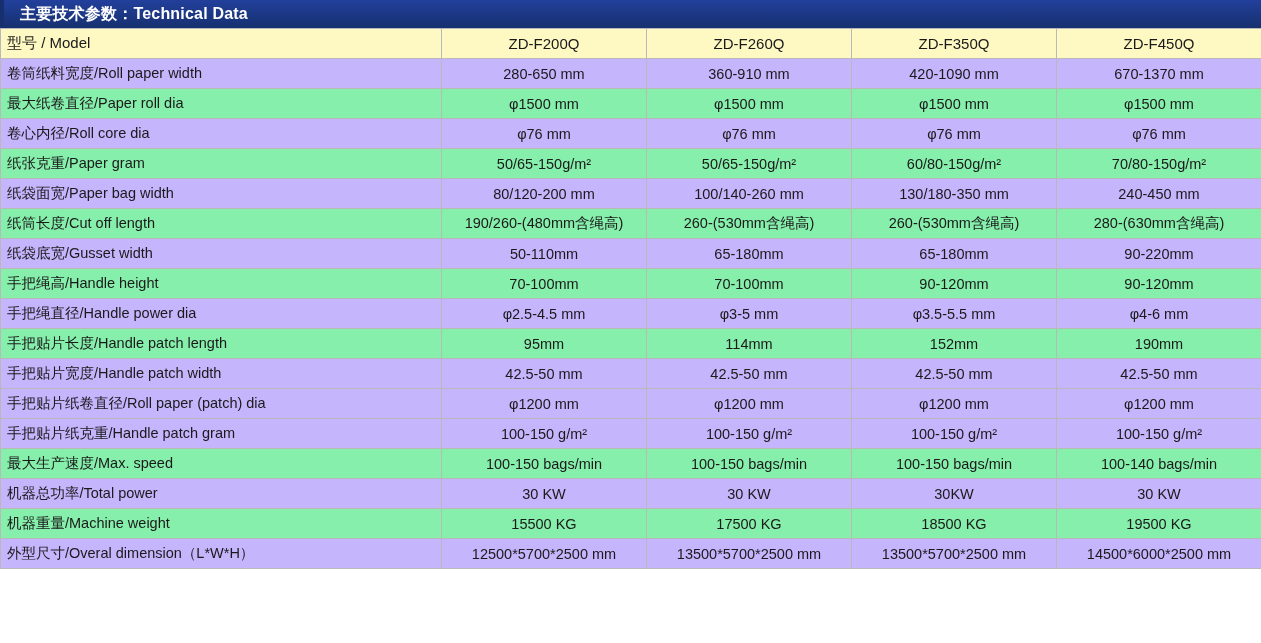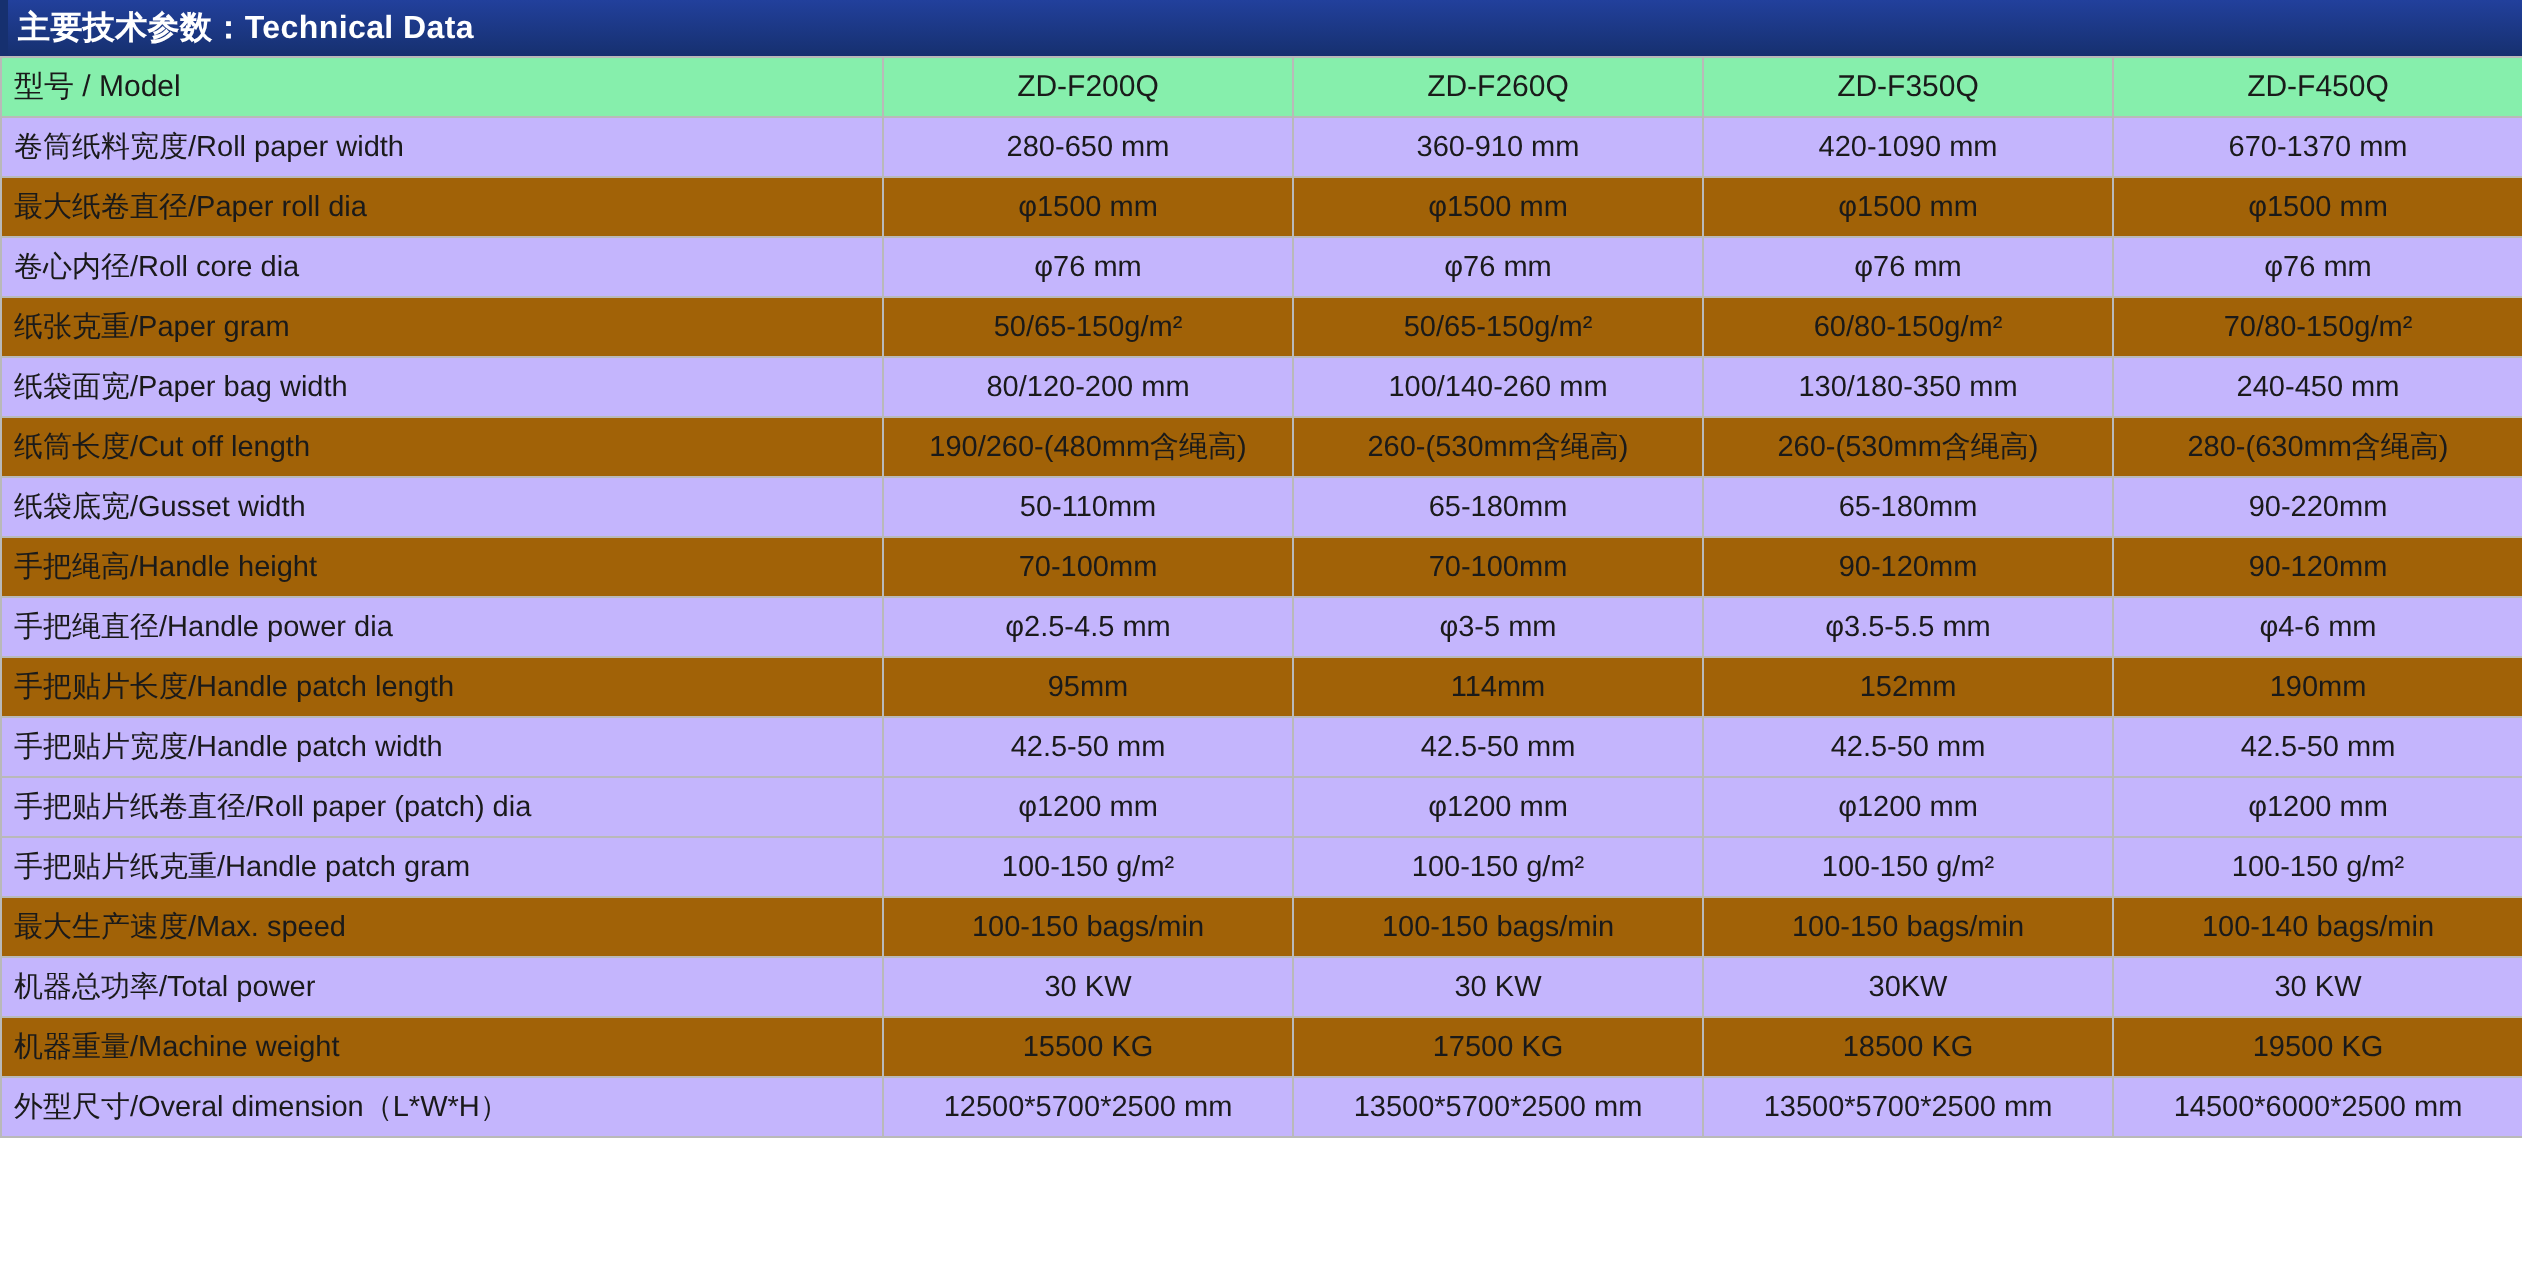--- a/index.html
+++ b/index.html
@@ -20,21 +20,21 @@
     position: relative;
     box-sizing: border-box;
   }
   .title-bar {
     height: 28px;
     background: #1f3a8f;
     background: linear-gradient(180deg, #22409c 0%, #16306f 100%);
     color: #ffffff;
     display: flex;
     align-items: center;
-    padding-left: 5px;
+    padding-left: 16px;
     font-size: 16px;
     font-weight: bold;
     letter-spacing: 0.2px;
     border-left: 4px solid #16306f;
   }
   table.spec {
     border-collapse: collapse;
     width: 1261px;
     table-layout: fixed;
   }
@@ -50,27 +50,27 @@
   td.label {
     text-align: left;
     padding-left: 22px;
     width: 441px;
   }
   td.val {
     text-align: center;
     width: 205px;
   }
   tr.odd td {
-    background: #a16207;
+    background: #86efac;
   }
   tr.even td {
     background: #c4b5fd;
   }
   tr.head td {
-    background: #86efac;
+    background: #fef9c3;
     font-size: 15px;
   }
   td.shrink {
     font-size: 13px;
   }
   td.shrink2 {
     font-size: 12.6px;
   }
 </style>
 </head>

